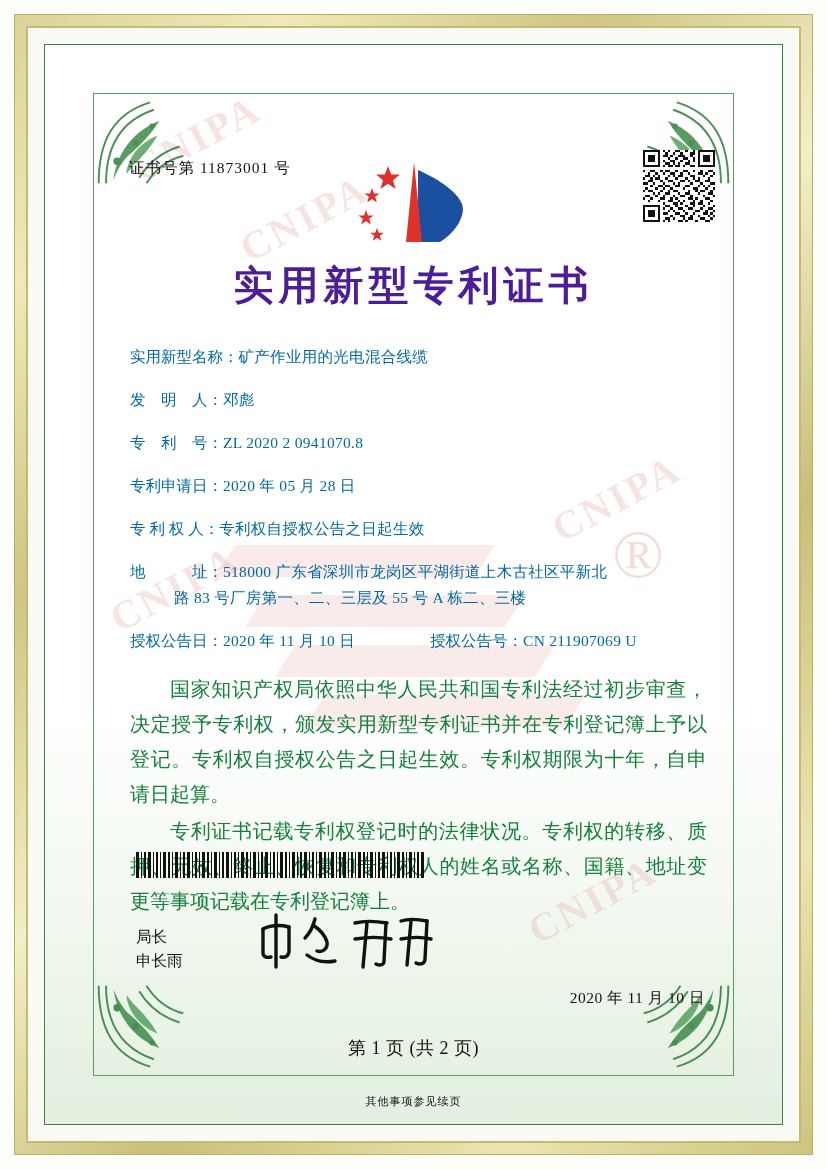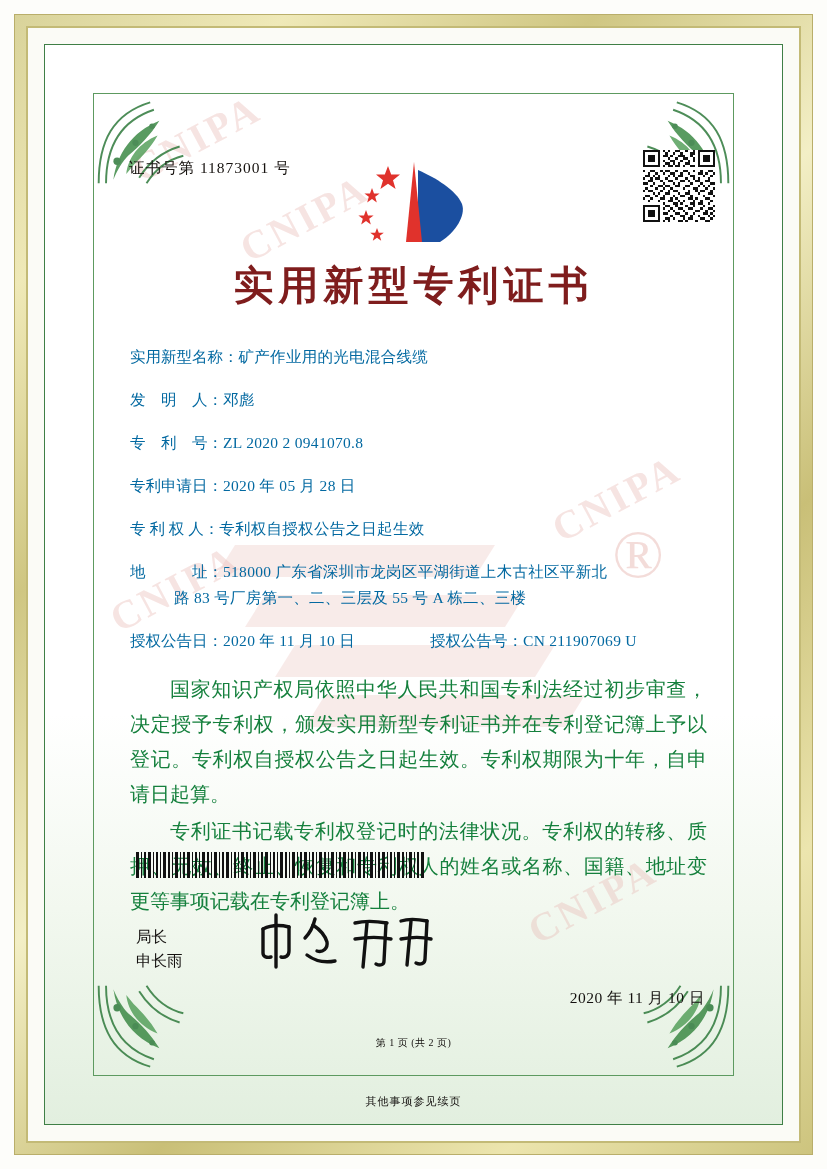--- a/index.html
+++ b/index.html
@@ -150,21 +150,21 @@
   }
 
   .title {
     position: absolute;
     left: 0; right: 0;
     top: 258px;
     text-align: center;
     font-size: 40px;
     font-weight: bold;
     letter-spacing: 5px;
-    color: #7f1d1d;
+    color: #4c1d95;
     font-family: "Liberation Serif", "DejaVu Serif", serif;
   }
 
   .fields {
     position: absolute;
     left: 130px;
     right: 120px;
     top: 348px;
     font-size: 15.5px;
     line-height: 1.1;
@@ -236,21 +236,21 @@
     right: 122px;
     top: 988px;
     font-size: 15.5px;
     letter-spacing: .5px;
   }
   .page-no {
     position: absolute;
     left: 0; right: 0;
     top: 1036px;
     text-align: center;
-    font-size: 10px;
+    font-size: 18px;
     letter-spacing: .5px;
   }
   .footer-note {
     position: absolute;
     left: 0; right: 0;
     bottom: 60px;
     text-align: center;
     font-size: 11px;
     letter-spacing: 1px;
     color: #14110f;

